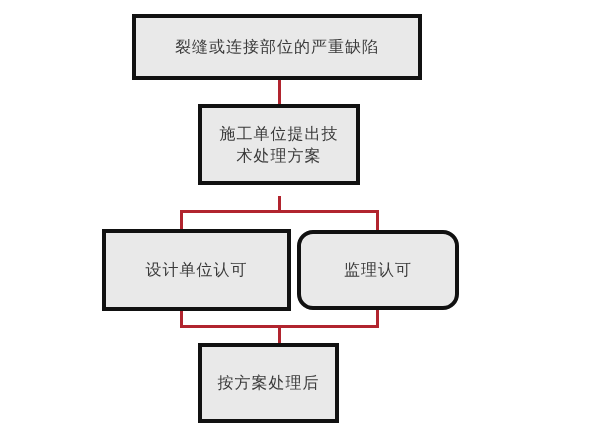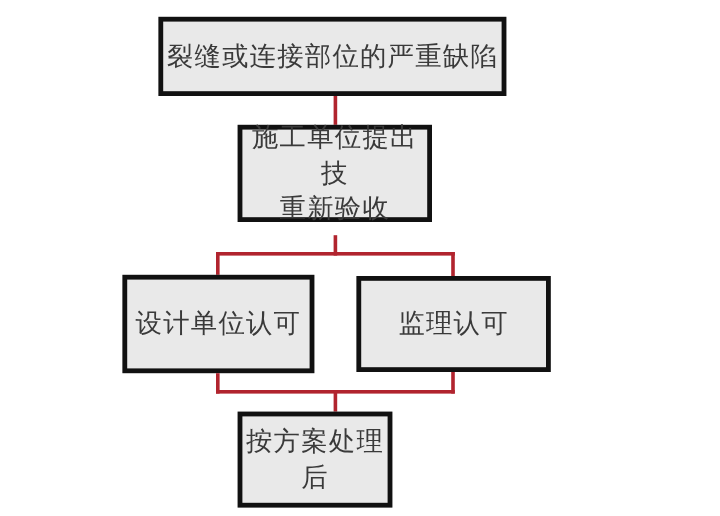--- a/index.html
+++ b/index.html
@@ -18,31 +18,31 @@
   .node {
     position: absolute;
     box-sizing: border-box;
     background: var(--node-fill, #e9e9e9);
     border: 4px solid var(--node-border, #111111);
     display: flex;
     flex-direction: column;
     align-items: center;
     justify-content: center;
     color: var(--text, #3a3a3a);
-    font-size: 22px;
+    font-size: 16px;
     line-height: 1.35;
     letter-spacing: 1px;
     text-align: center;
     font-weight: 400;
   }
   .node-defect       { left: 132px; top: 14px;  width: 290px; height: 66px; }
   .node-proposal     { left: 198px; top: 104px; width: 162px; height: 81px; }
-  .node-design       { left: 102px; top: 229px; width: 160px; height: 82px; }
-  .node-supervision  { left: 297px; top: 230px; width: 162px; height: 80px; }
-  .node-reacceptance { left: 198px; top: 343px; width: 129px; height: 80px; text-align: center; }
+  .node-design       { left: 102px; top: 229px; width: 189px; height: 82px; }
+  .node-supervision  { left: 297px; top: 230px; width: 162px; height: 80px; border-radius: 16px; }
+  .node-reacceptance { left: 198px; top: 343px; width: 141px; height: 80px; text-align: center; }
   .edge {
     position: absolute;
     background: var(--connector, #b1242e);
   }
   .e-defect-stem        { left: 278px; top: 80px;  width: 3px;   height: 37px; }
   .e-proposal-stem      { left: 278px; top: 196px; width: 3px;   height: 17px; }
   .e-branch-h           { left: 180px; top: 210px; width: 199px; height: 3px; }
   .e-branch-left-v      { left: 180px; top: 210px; width: 3px;   height: 20px; }
   .e-branch-right-v     { left: 376px; top: 210px; width: 3px;   height: 21px; }
   .e-merge-left-v       { left: 180px; top: 311px; width: 3px;   height: 17px; }
@@ -56,21 +56,21 @@
 <div class="canvas">
 
   <div class="node node-defect">
     <div class="node-line">裂缝或连接部位的严重缺陷</div>
   </div>
 
   <div class="edge e-defect-stem"></div>
 
   <div class="node node-proposal">
     <div class="node-line">施工单位提出技</div>
-    <div class="node-line">重新验收</div>
+    <div class="node-line">术处理方案</div>
   </div>
 
   <div class="edge e-proposal-stem"></div>
   <div class="edge e-branch-h"></div>
   <div class="edge e-branch-left-v"></div>
   <div class="edge e-branch-right-v"></div>
 
   <div class="node node-design">
     <div class="node-line">设计单位认可</div>
   </div>

